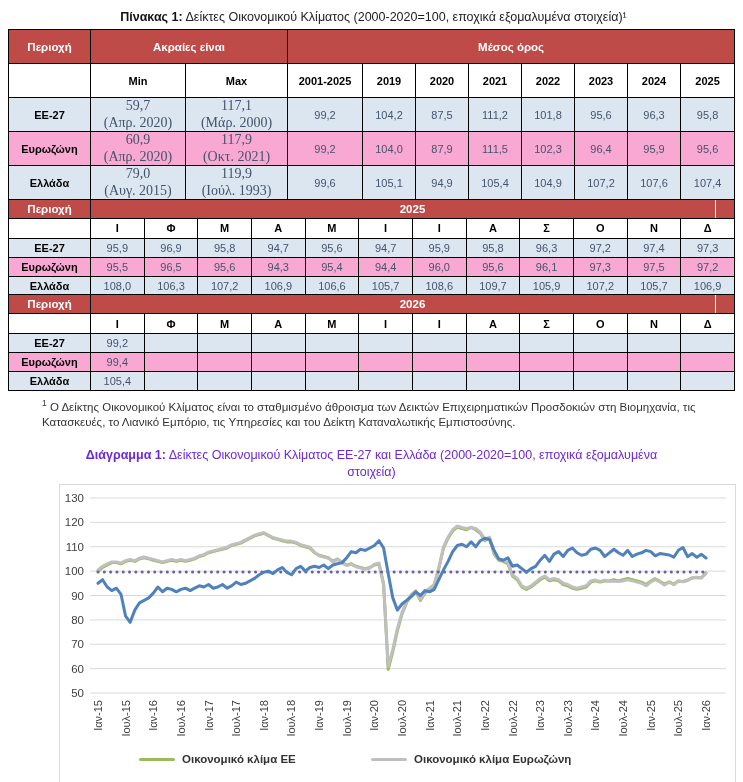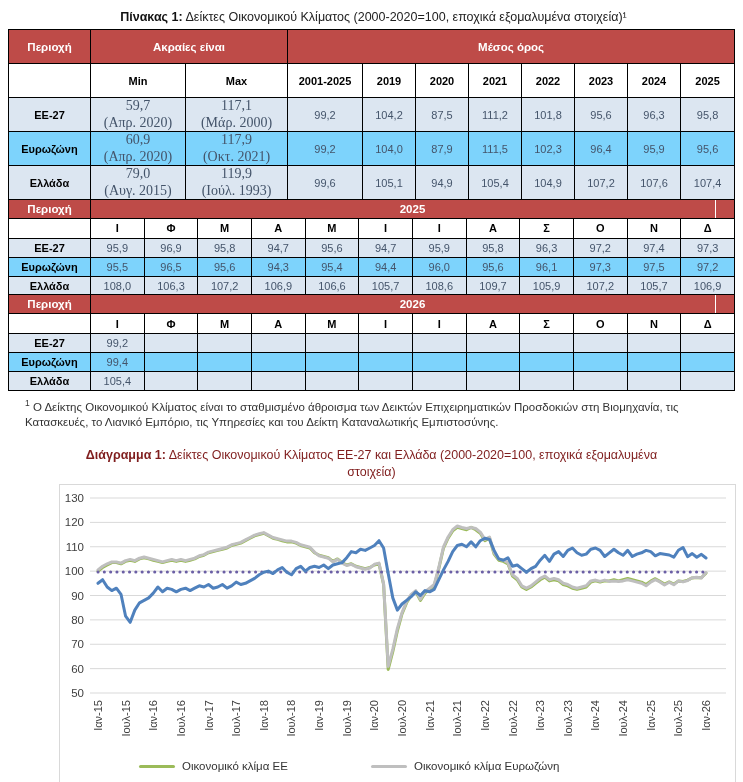--- a/index.html
+++ b/index.html
@@ -1,37 +1,37 @@
 <!DOCTYPE html>
 <html><head>
 <meta charset="utf-8">
 <style>
   html,body{margin:0;padding:0;}
   body{width:743px;height:782px;background:#fff;font-family:"Liberation Sans",sans-serif;position:relative;overflow:hidden;}
   .tbl-title{margin:10px 0 5px 4px;text-align:center;font-size:12.5px;color:#222;}
   .tbl-title b{color:#111;}
-  .tbl{border-collapse:collapse;table-layout:fixed;width:727px;margin-left:8px;border:1.5px solid #000;background:#7dd3fc;}
+  .tbl{border-collapse:collapse;table-layout:fixed;width:727px;margin-left:8px;border:1.5px solid #000;background:#f9a8d4;}
   .tbl th,.tbl td{border:1px solid #000;padding:0;text-align:center;vertical-align:middle;overflow:hidden;white-space:nowrap;}
   .band{background:#BE4B48;color:#fff;font-weight:bold;font-size:11.5px;height:20px;}
   .band-split{position:relative;}
   .band-split::after{content:"";position:absolute;top:0;bottom:0;right:18px;width:1.5px;background:#fff;}
   .sub th{font-weight:bold;font-size:11px;background:#fff;color:#000;height:21px;margin-left:48px;}
   .region{font-weight:bold;font-size:11px;color:#000;}
   .num{font-size:11px;color:#44546A;}
   .mm{font-size:14px;color:#44546A;line-height:1.18;font-family:Liberation Serif, serif;}
   tr.blue > *{background:#DCE6F1;}
   .annual td,.annual th{height:33px;}
   .monthly{margin-top:-1.5px;}
   .monthly td,.monthly th{height:18px;}
   .monthly .mhead th{height:19px;font-size:11px;background:#fff;}
-  .footnote{margin:7px 0 0 25px;width:700px;font-size:11.5px;color:#333;line-height:1.34;}
+  .footnote{margin:7px 0 0 42px;width:700px;font-size:11.5px;color:#333;line-height:1.34;}
   .footnote sup{font-size:8.5px;}
-  .chart-title{margin:16px auto 4px auto;width:575px;text-align:center;font-size:12.5px;color:#7f1d1d;line-height:1.35;}
+  .chart-title{margin:16px auto 4px auto;width:575px;text-align:center;font-size:12.5px;color:#6d28d9;line-height:1.35;}
   .chart-box{margin-left:59px;width:677px;height:301px;border:1px solid #D9D9D9;box-sizing:border-box;padding-top:5px;}
-  .legend{display:grid;grid-template-columns:232px 285px;justify-content:center;row-gap:22px;margin-top:13px;}
+  .legend{display:grid;grid-template-columns:232px 285px;justify-content:center;row-gap:22px;margin-top:6px;font-weight:bold;}
   .legend-item{display:flex;align-items:center;font-size:11.5px;color:#333;}
   .sw{display:inline-block;width:36px;height:3.5px;border-radius:2px;margin-right:7px;flex:0 0 auto;}
 </style>
 </head>
 <body>
 
 <p class="tbl-title"><b>Πίνακας 1:</b><span> Δείκτες Οικονομικού Κλίματος (2000-2020=100, εποχικά εξομαλυμένα στοιχεία)¹</span></p>
 
 <table class="tbl annual">
   <colgroup>

